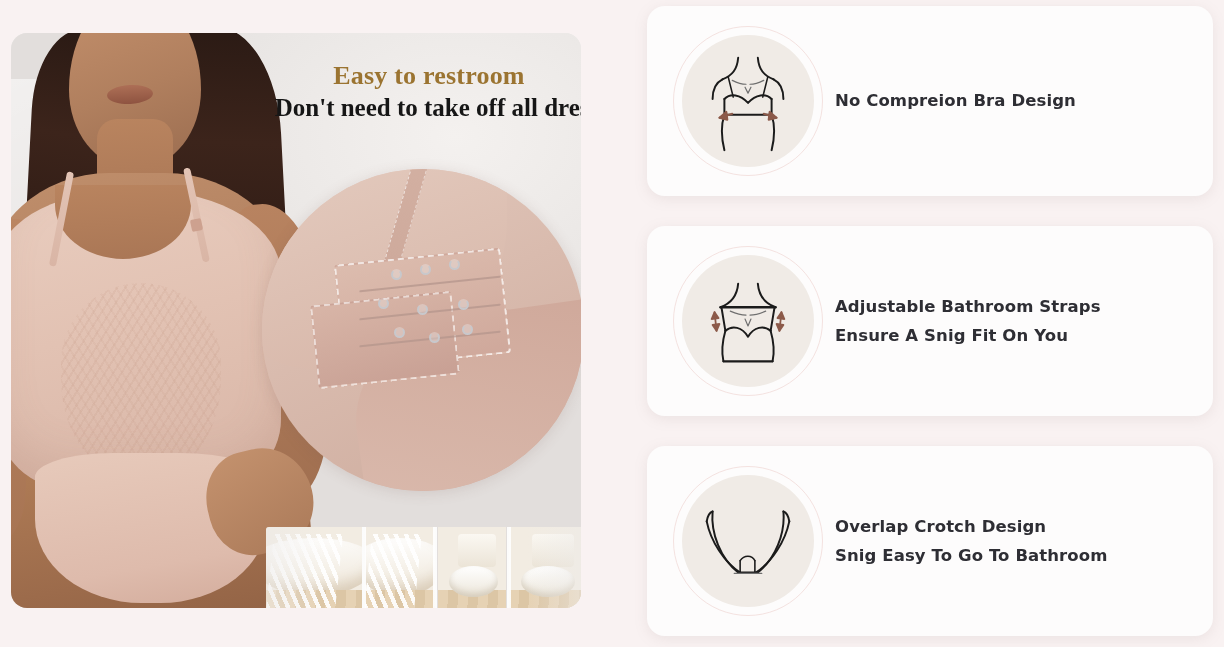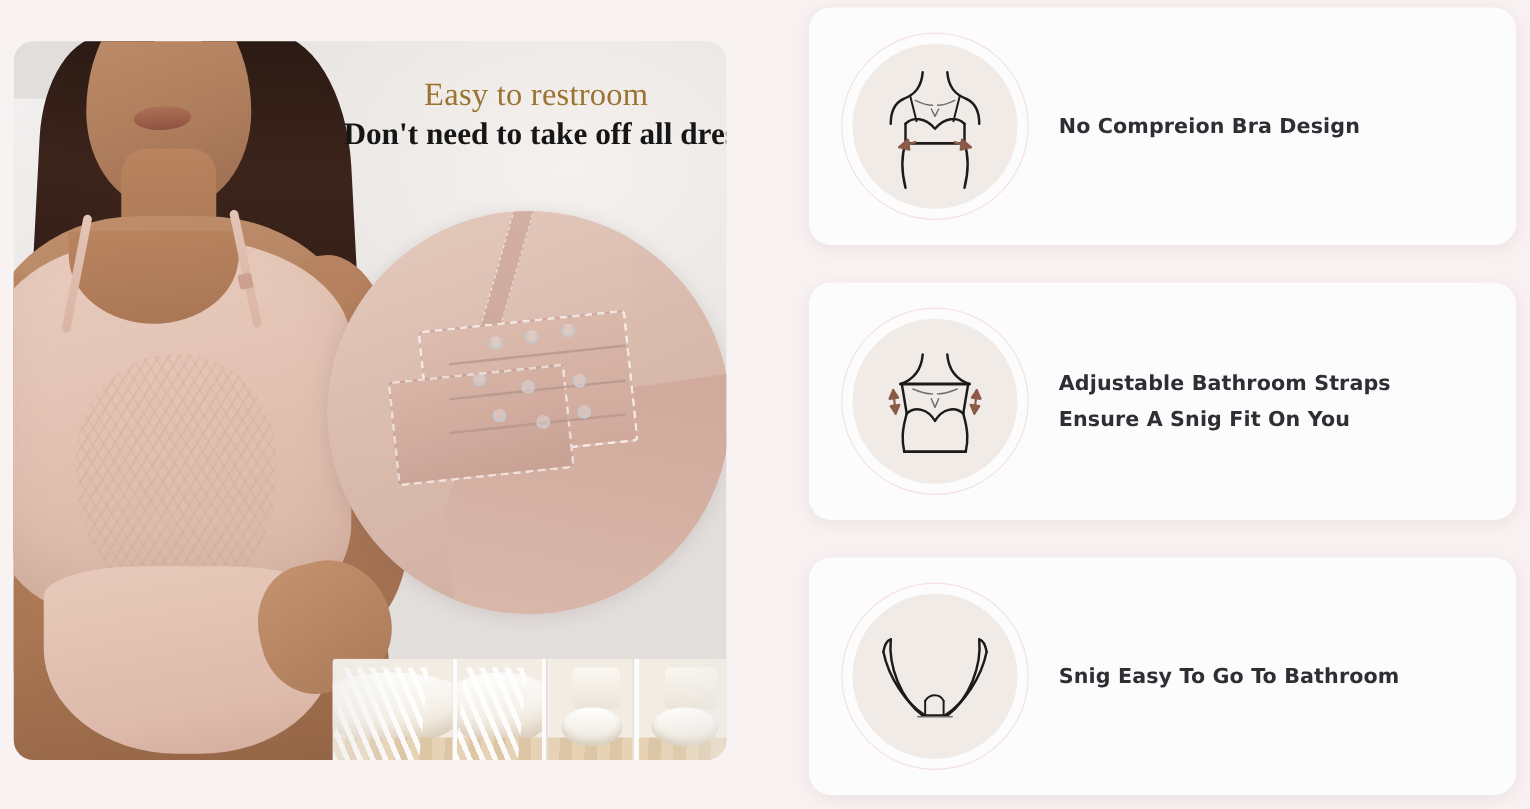--- a/index.html
+++ b/index.html
@@ -183,21 +183,21 @@
   .hero-caption {
     position: absolute;
     left: 240px; top: 28px;
     width: 356px;
     text-align: center;
     pointer-events: none;
   }
   .caption-gold {
     font-family: "Liberation Serif", "DejaVu Serif", serif;
     font-size: 26px;
-    font-weight: normal;
+    font-weight: bold;
     color: #9b7431;
     letter-spacing: .2px;
     line-height: 1.15;
   }
   .caption-dark {
     font-family: "Liberation Serif", "DejaVu Serif", serif;
     font-size: 25px;
     font-weight: bold;
     color: #161616;
     line-height: 1.2;
@@ -341,21 +341,21 @@
   }
 
   .feature-card {
     background: #fdfcfc;
     border-radius: 18px;
     box-shadow: 0 3px 14px rgba(148,120,120,.13);
     height: 190px;
     display: flex;
     align-items: center;
     padding: 0 26px;
-    gap: 24px;
+    gap: 12px;
   }
 
   .icon-badge {
     position: relative;
     flex: 0 0 150px;
     width: 150px; height: 150px;
     display: flex;
     align-items: center;
     justify-content: center;
   }
@@ -566,18 +566,19 @@
           <path d="M102 40 C101 34 99 31 96 30"></path>
 
           <path d="M50 92 L70 92" stroke-width="2.2"></path>
           <path d="M52 80 C56 74 64 74 67 80" stroke-width="1.6"></path>
           <path d="M52 80 L52 92" stroke-width="1.6"></path>
           <path d="M67 80 L67 92" stroke-width="1.6"></path>
           <path d="M46 93 L74 93" stroke="#6f6f6f" stroke-width="1.2"></path>
         </svg>
       </div>
       <div class="feature-text">
+        <div class="feature-line">Overlap Crotch Design</div>
         <div class="feature-line">Snig Easy To Go To Bathroom</div>
       </div>
     </div>
 
   </div>
 </div>
 
 </body></html>

